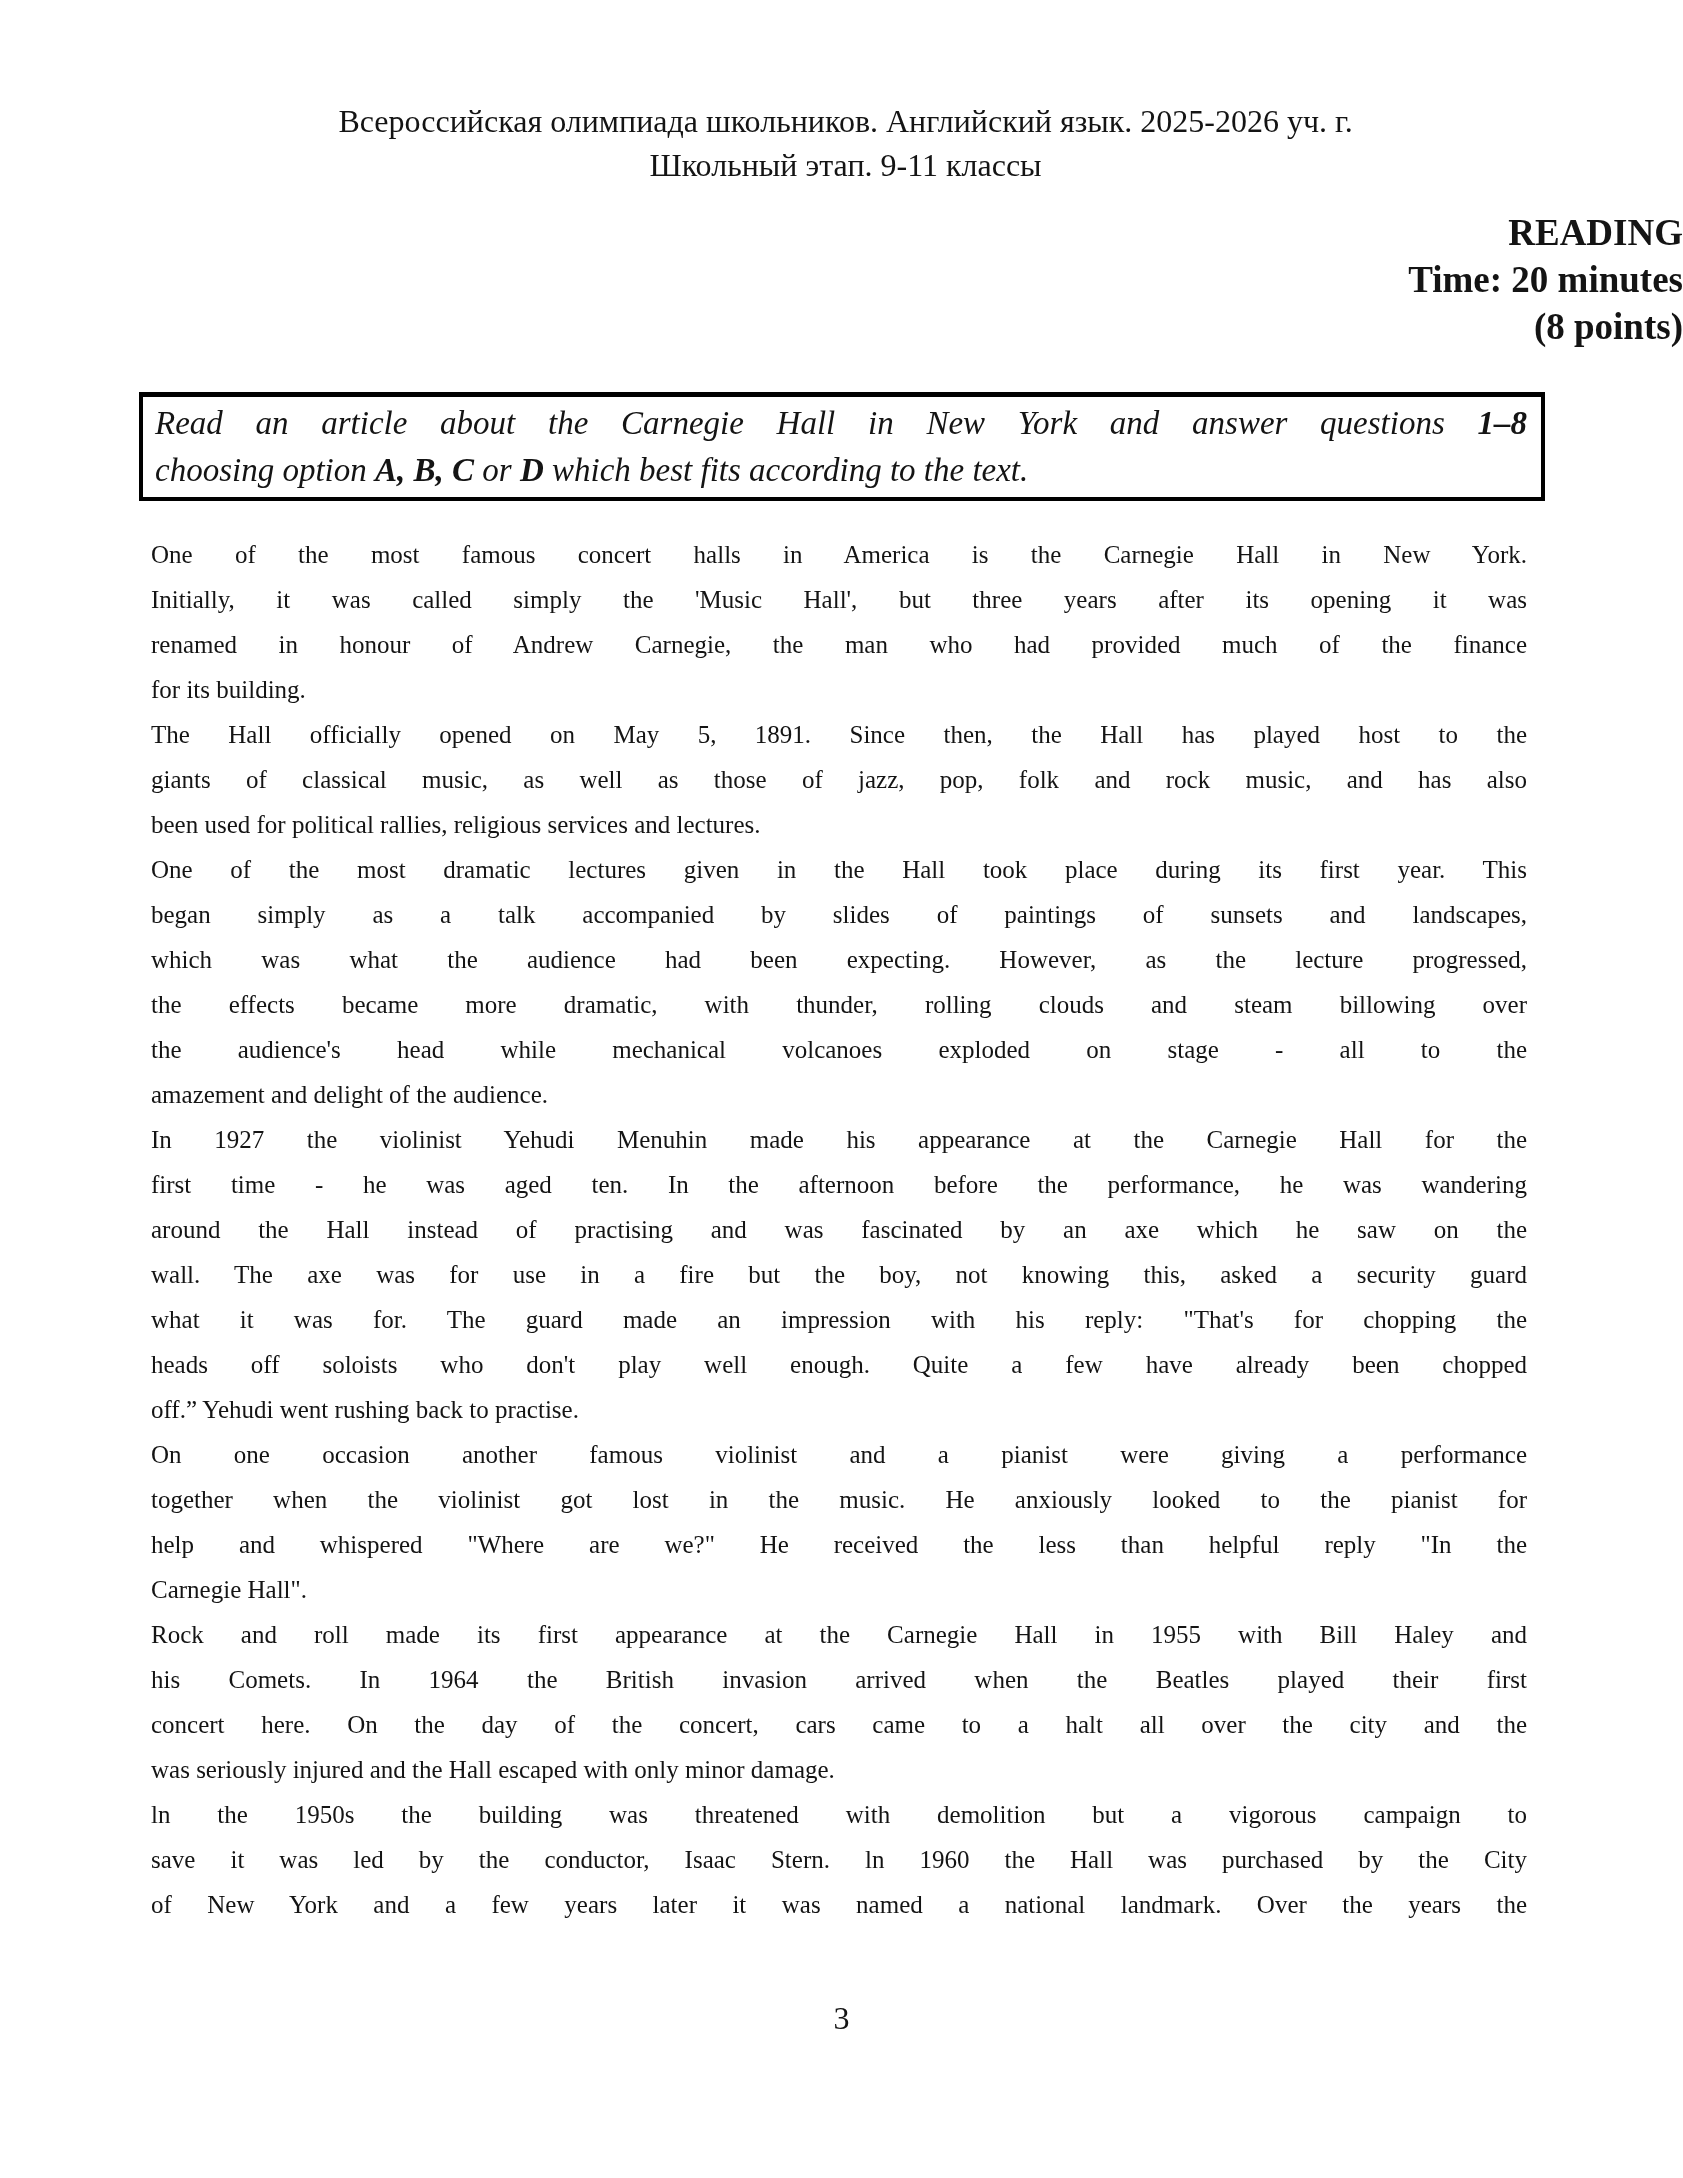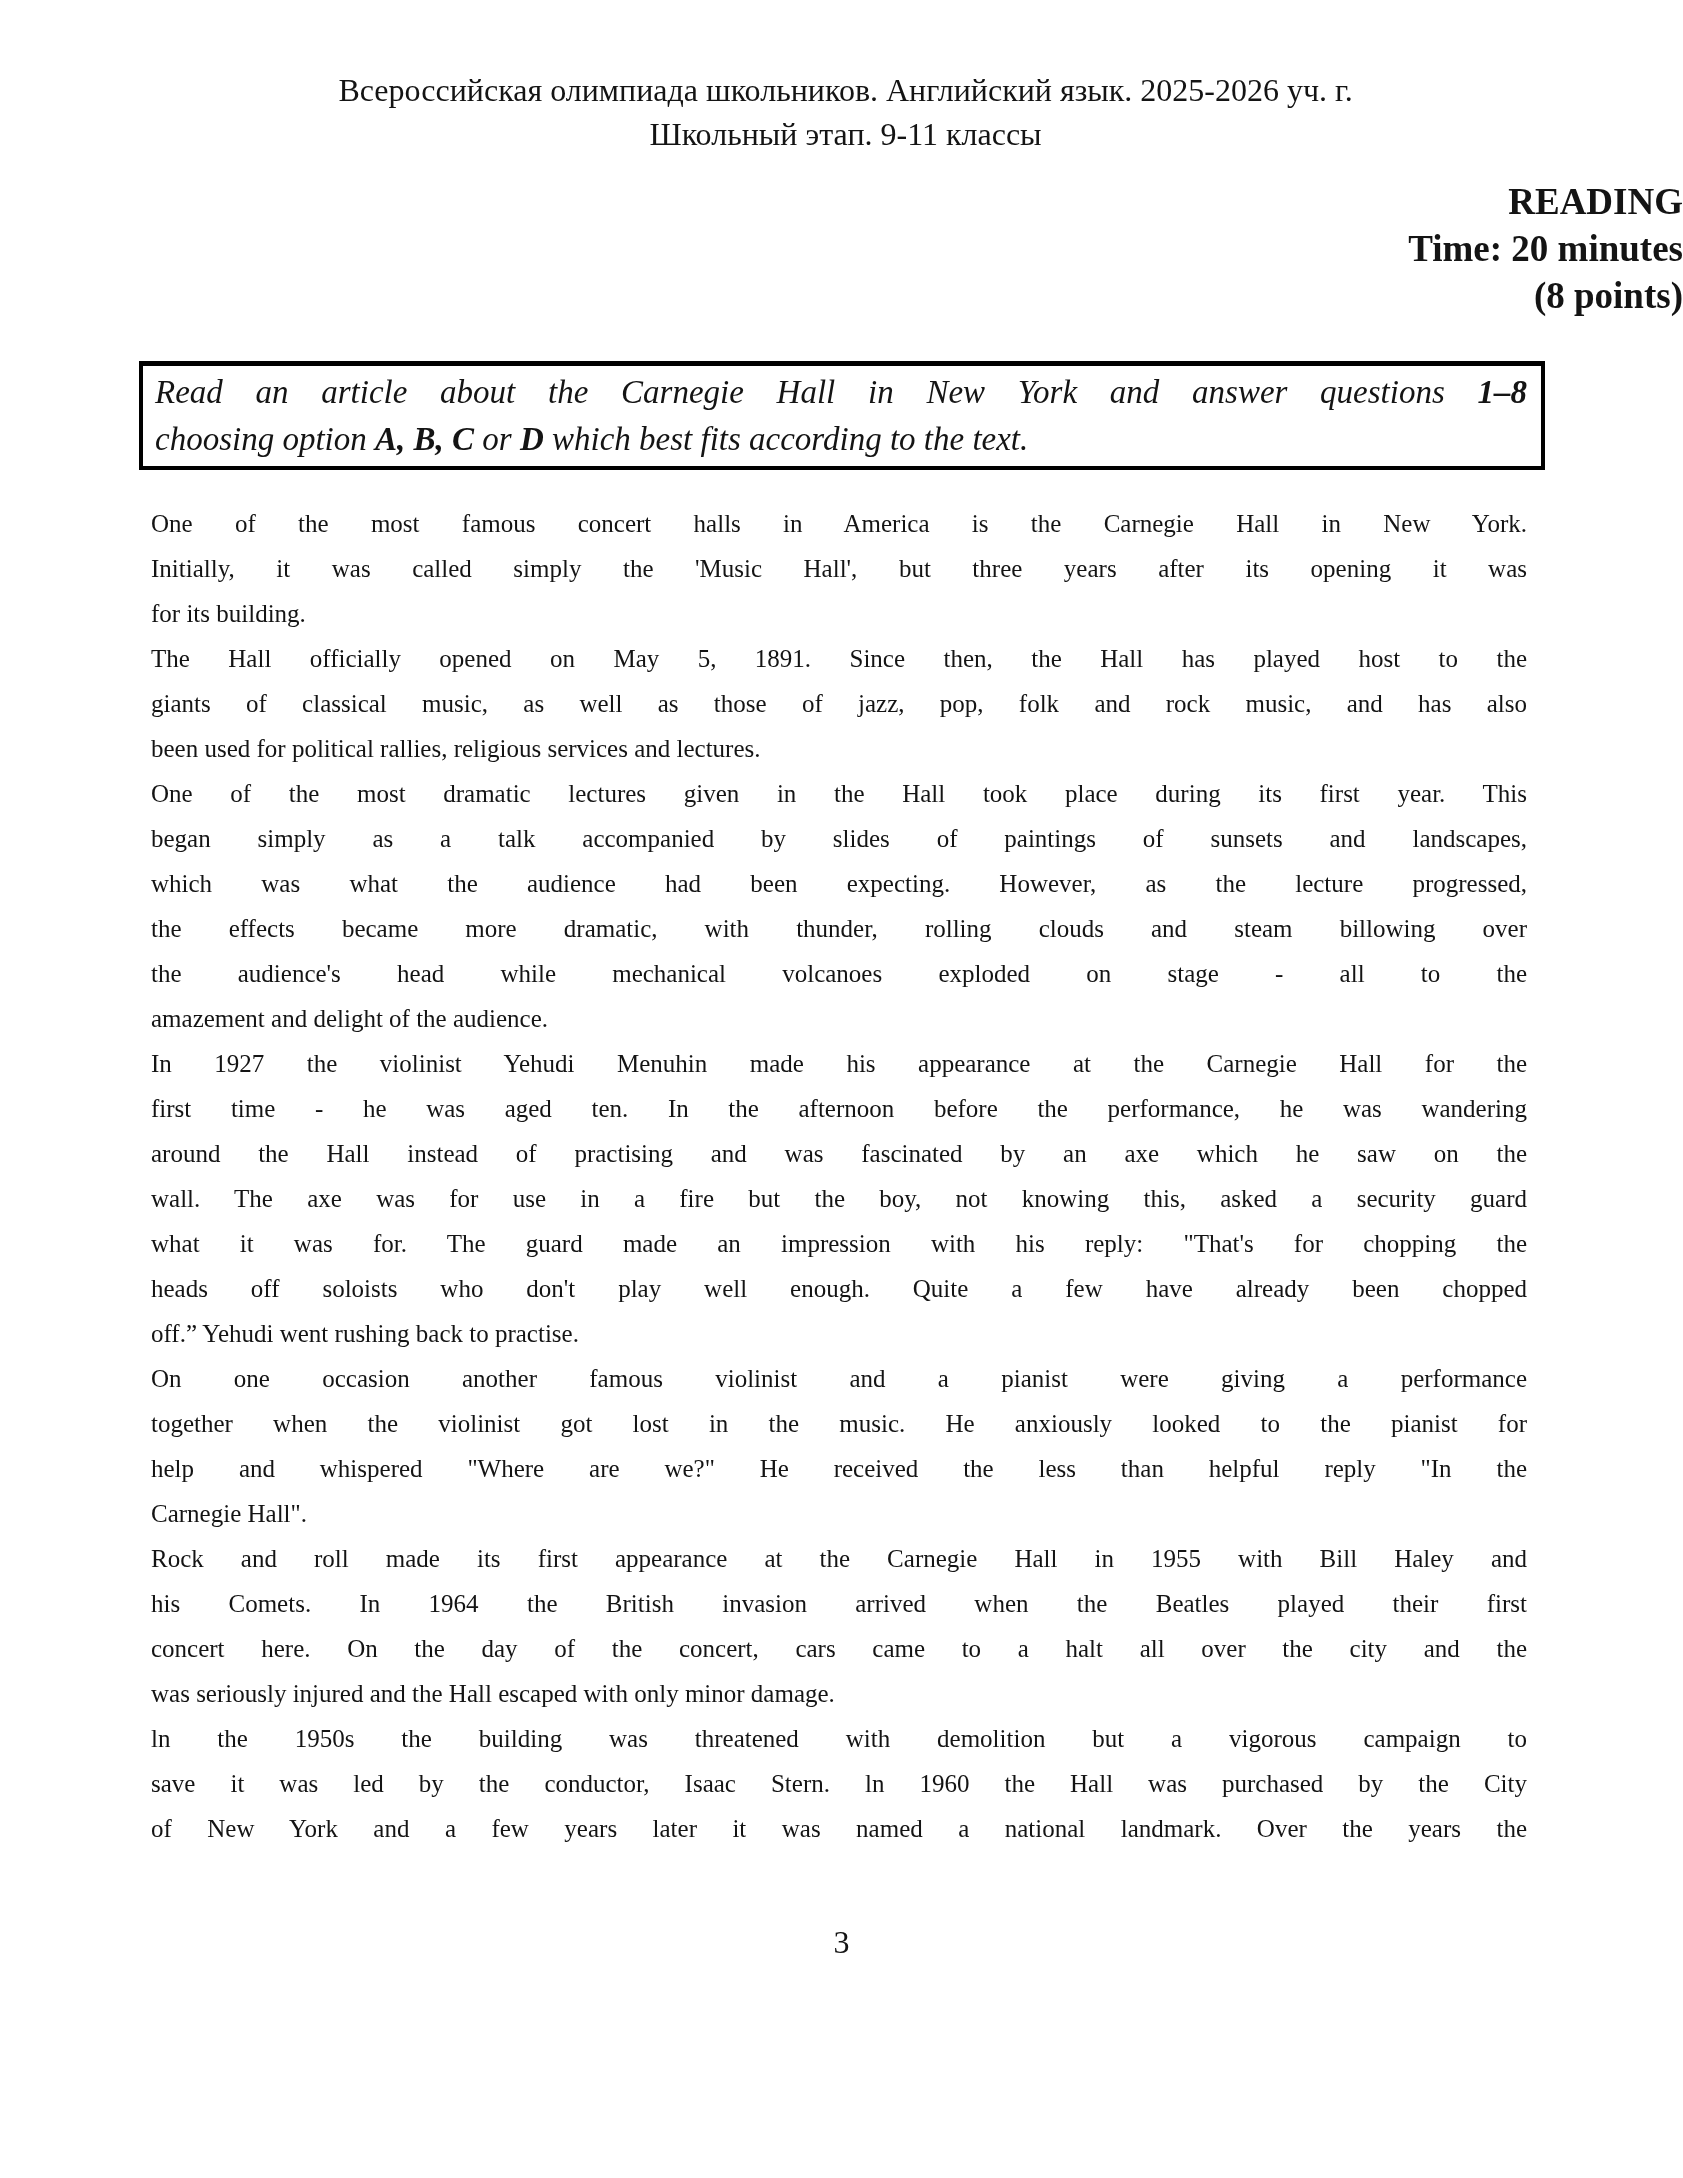--- a/index.html
+++ b/index.html
@@ -6,21 +6,21 @@
   .page {
     position: relative;
     width: 1683px;
     height: 2178px;
     background: #ffffff;
     overflow: hidden;
     color: #141414;
     font-family: "Liberation Serif", "DejaVu Serif", serif;
   }
   .doc-header {
-    padding-top: 68px;
+    padding-top: 99px;
     text-align: center;
     font-size: 32px;
     line-height: 44px;
     margin-left: 8px;
   }
   .title-block {
     margin-top: 22px;
     text-align: right;
     font-weight: bold;
     font-size: 37px;
@@ -73,20 +73,21 @@
 
   <div class="instruction-box" id="instruction-box">
       <div class="line jline"><span>Read an article about the Carnegie Hall in New York and answer questions </span><span class="b">1–8</span></div>
       <div class="line"><span>choosing option </span><span class="b">A, B, C</span><span> or </span><span class="b">D</span><span> which best fits according to the text.</span></div>
     </div>
 
   <div class="article" id="article">
       <div class="paragraph">
         <div class="line jline">One of the most famous concert halls in America is the Carnegie Hall in New York.</div>
         <div class="line jline">Initially, it was called simply the 'Music Hall', but three years after its opening it was</div>
+        <div class="line jline">renamed in honour of Andrew Carnegie, the man who had provided much of the finance</div>
         <div class="line">for its building.</div>
       </div>
       <div class="paragraph">
         <div class="line jline">The Hall officially opened on May 5, 1891. Since then, the Hall has played host to the</div>
         <div class="line jline">giants of classical music, as well as those of jazz, pop, folk and rock music, and has also</div>
         <div class="line">been used for political rallies, religious services and lectures.</div>
       </div>
       <div class="paragraph">
         <div class="line jline">One of the most dramatic lectures given in the Hall took place during its first year. This</div>
         <div class="line jline">began simply as a talk accompanied by slides of paintings of sunsets and landscapes,</div>

